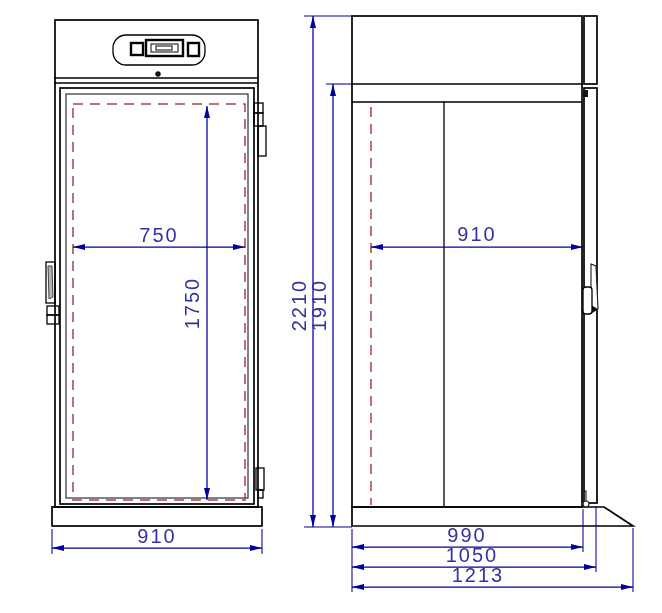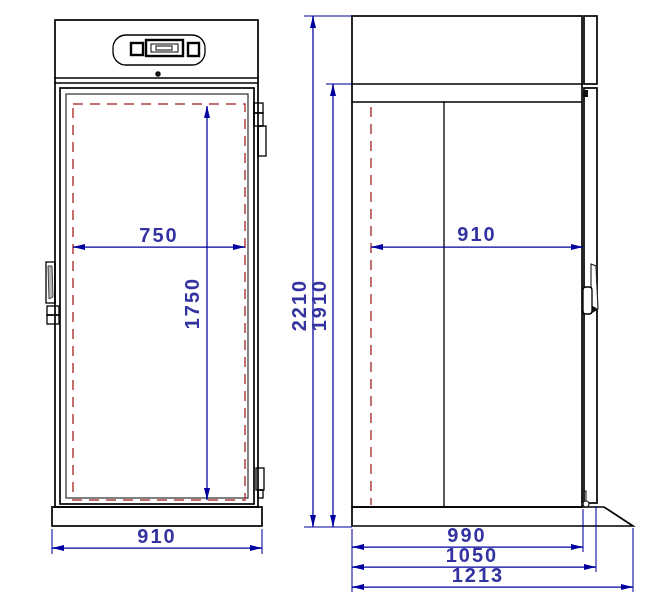--- a/index.html
+++ b/index.html
@@ -1,16 +1,16 @@
 <!DOCTYPE html>
 <html><head>
 <meta charset="utf-8">
 <style>
   html,body{margin:0;padding:0;background:#ffffff;}
-  .canvas{position:relative;width:662px;height:613px;background:#ffffff;overflow:hidden;font-weight:bold;}
+  .canvas{position:relative;width:662px;height:613px;background:#ffffff;overflow:hidden;}
   svg{display:block;}
   
   .ln    {stroke:#000000;stroke-width:1.7;fill:none;stroke-linecap:square;}
   .lnmid {stroke:#000000;stroke-width:1.3;fill:none;stroke-linecap:square;}
   .lnthin{stroke:#1a1a1a;stroke-width:1.1;fill:none;}
   .lnbold{stroke:#000000;stroke-width:2.4;fill:none;}
   .fillblk{fill:#111111;stroke:none;}
   .white {fill:#ffffff;}
   
   .dim {stroke:#0000a0;stroke-width:1.25;fill:none;}

